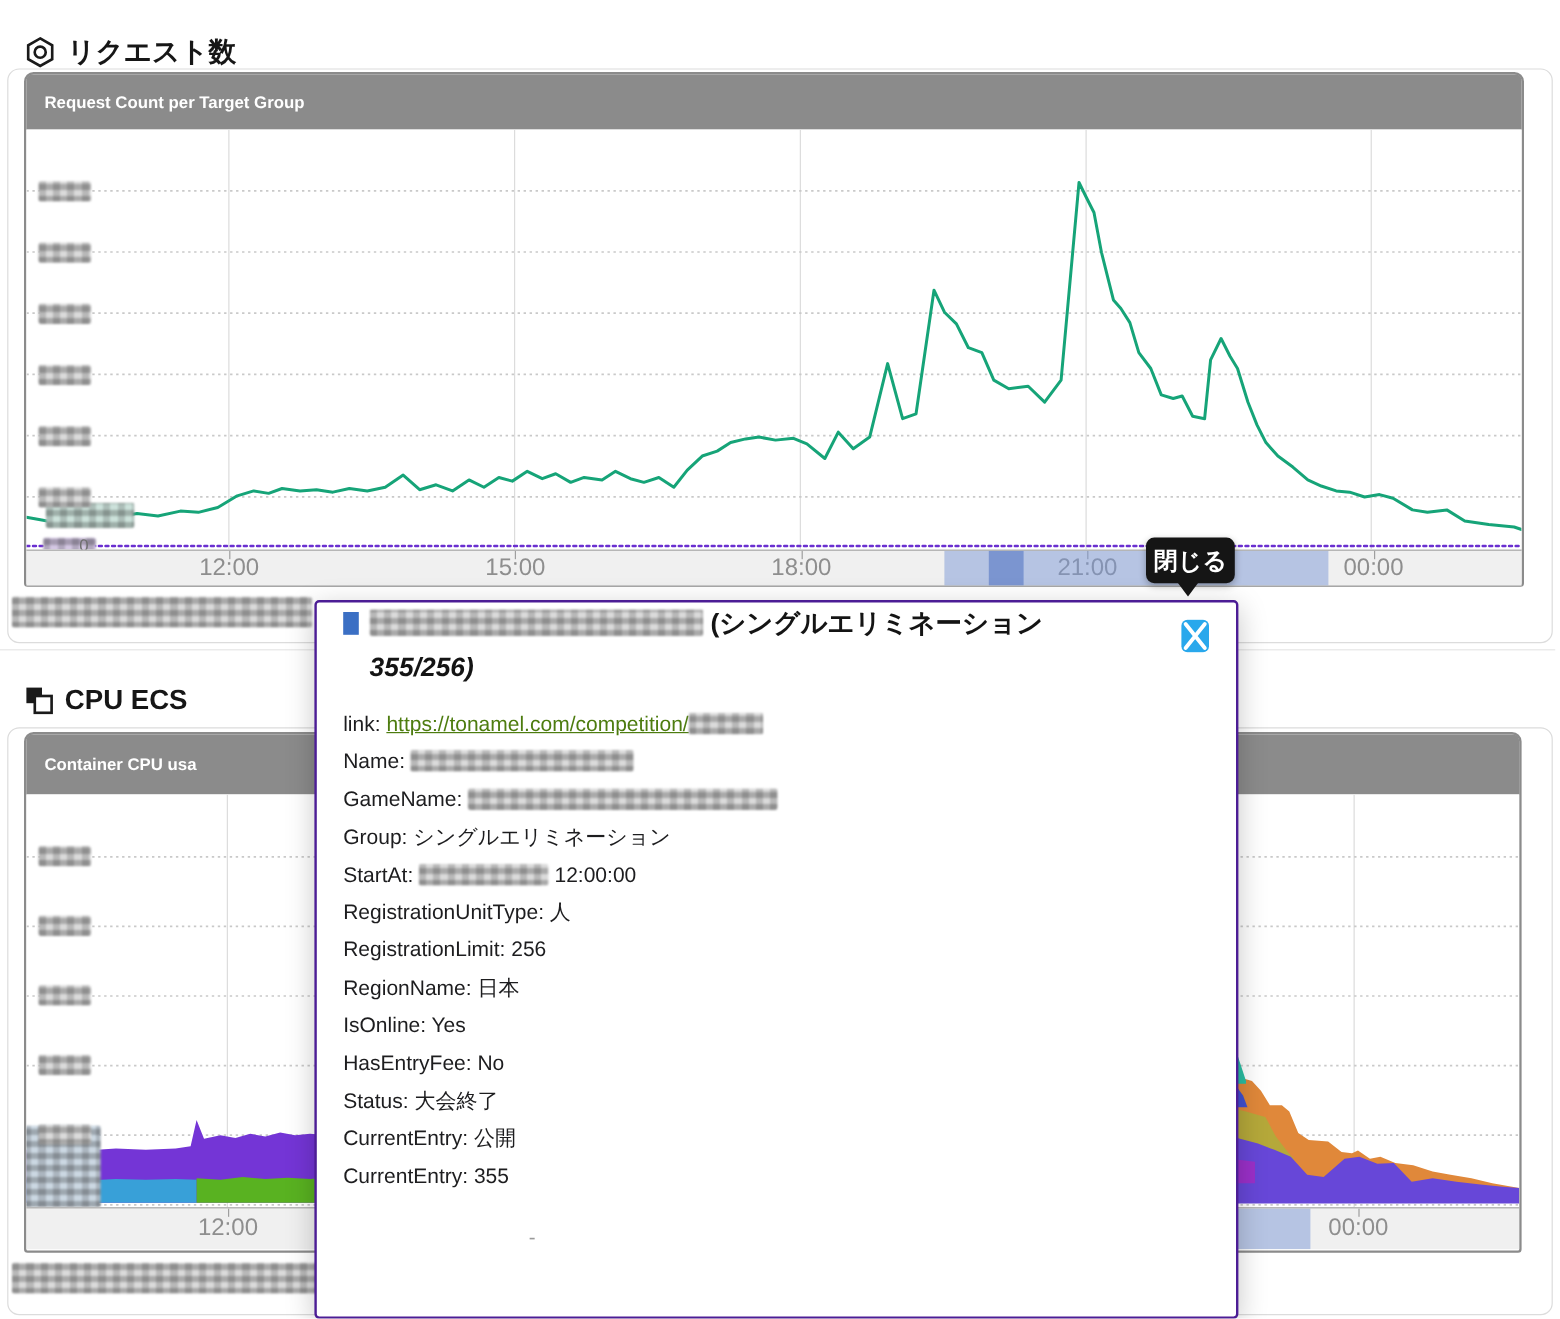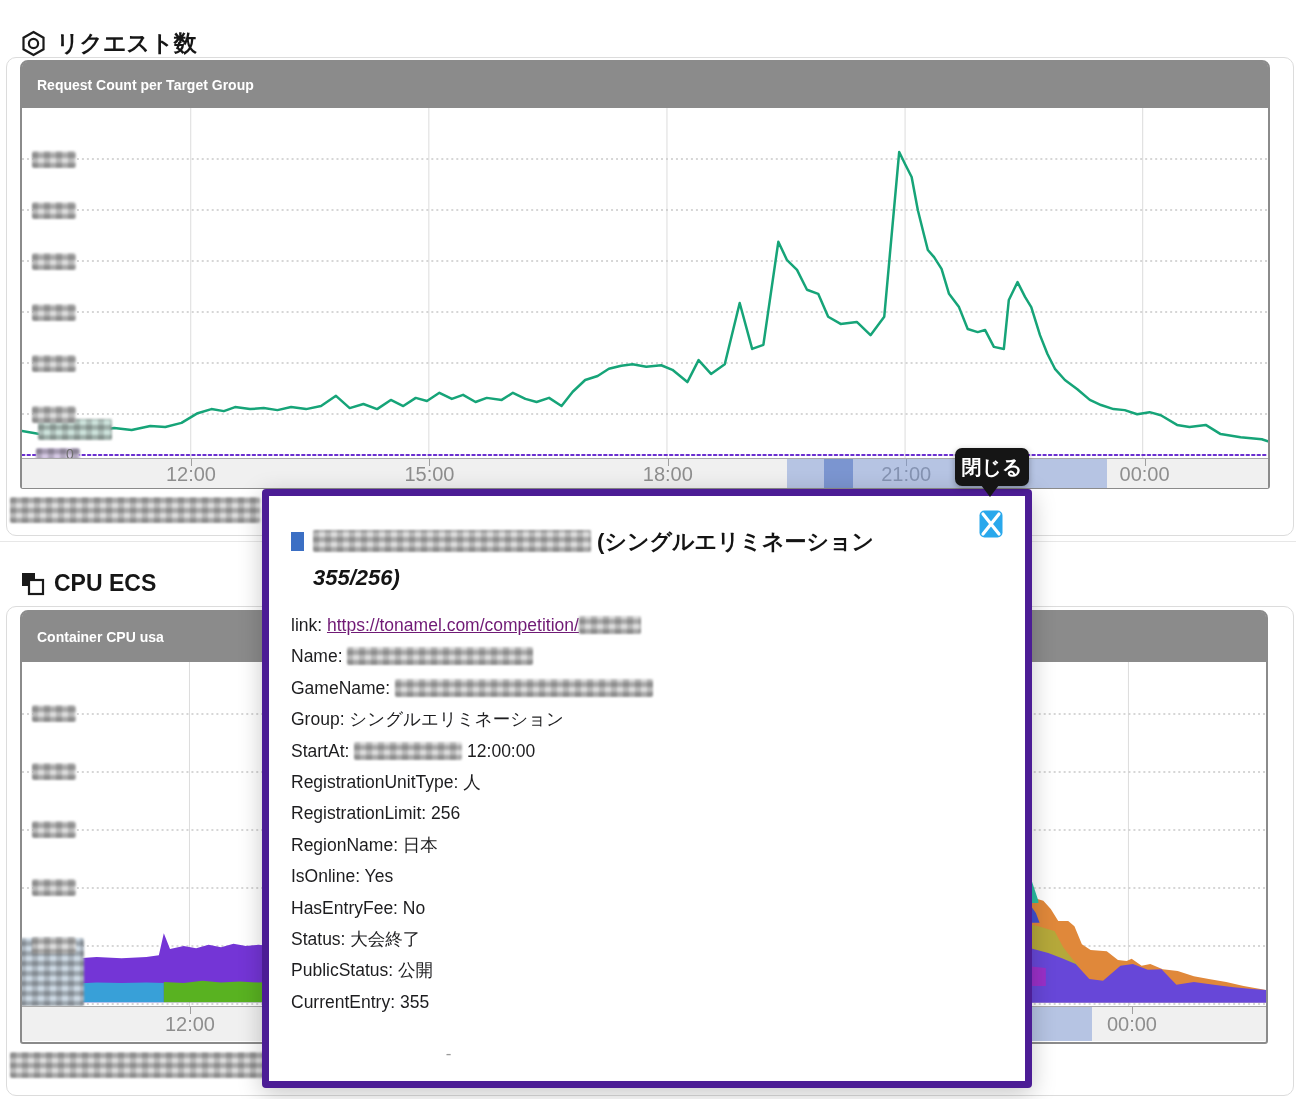--- a/index.html
+++ b/index.html
@@ -23,28 +23,28 @@
   .sel{position:absolute;top:0;bottom:0;}
   
   .rx{display:inline-block;background-color:#d9d9d9;border-radius:2px;
       background-image:
         repeating-linear-gradient(0deg, rgba(110,110,110,.45) 0 5px, rgba(215,215,215,.3) 5px 10px),
         repeating-linear-gradient(90deg, rgba(100,100,100,.4) 0 6px, rgba(225,225,225,.28) 6px 12px);
       filter:blur(1.1px);}
   .rx.light{opacity:.55;}
   .yblur{position:absolute;width:44px;height:17px;}
   
-  .popup{position:absolute;background:#fff;border:7px solid #4c1d95;border-radius:4px;
-         box-shadow:0 6px 24px rgba(0,0,0,.22);z-index:10;box-sizing:border-box;padding:28px 22px;}
+  .popup{position:absolute;background:#fff;border:2px solid #4c1d95;border-radius:4px;
+         box-shadow:0 6px 24px rgba(0,0,0,.22);z-index:10;box-sizing:border-box;padding:0 22px;margin-top:11px;}
   .popup-title{font-size:22px;font-weight:bold;line-height:36px;color:#141414;}
   .popup-title .bullet{display:inline-block;width:13px;height:19px;background:#3b6fc4;margin-right:9px;vertical-align:-2px;}
   .popup-title .t2{padding-left:22px;font-style:italic;}
   .prow{font-size:17.5px;line-height:31.4px;color:#1d1d1f;white-space:nowrap;}
   .prow .rx, .popup-title .rx{height:18px;vertical-align:-3px;}
-  .plink{text-decoration:underline;color:#701a75;cursor:pointer;}
+  .plink{text-decoration:underline;color:#4d7c0f;cursor:pointer;}
   .popup-footer{margin-top:26px;font-size:17px;color:#9a9a9a;}
   .popup-close{position:absolute;top:14px;right:22px;width:24px;height:28px;cursor:pointer;}
   
   .close-tip{position:absolute;background:#151515;color:#fff;border-radius:7px;z-index:11;
              font-size:20px;font-weight:bold;display:flex;align-items:center;justify-content:center;
              box-shadow:0 2px 6px rgba(0,0,0,.3);}
   .close-tip .arrow{position:absolute;bottom:-11px;left:26px;width:0;height:0;
              border-left:9px solid transparent;border-right:9px solid transparent;border-top:12px solid #151515;}
   .zero{position:absolute;font-size:14px;color:#6f6f6f;z-index:3;}
   .caption{position:absolute;height:26px;}
@@ -184,21 +184,21 @@
         <div class="prow"><span>Name: </span><span class="rx" style="width: 186px;"></span></div>
         <div class="prow"><span>GameName: </span><span class="rx" style="width: 258px;"></span></div>
         <div class="prow"><span>Group: シングルエリミネーション</span></div>
         <div class="prow"><span>StartAt: </span><span class="rx" style="width: 108px;"></span><span> 12:00:00</span></div>
         <div class="prow"><span>RegistrationUnitType: 人</span></div>
         <div class="prow"><span>RegistrationLimit: 256</span></div>
         <div class="prow"><span>RegionName: 日本</span></div>
         <div class="prow"><span>IsOnline: Yes</span></div>
         <div class="prow"><span>HasEntryFee: No</span></div>
         <div class="prow"><span>Status: 大会終了</span></div>
-        <div class="prow"><span>PublicStatus: 公開</span></div>
+        <div class="prow"><span>CurrentEntry: 公開</span></div>
         <div class="prow"><span>CurrentEntry: 355</span></div>
       </div>
     <div class="popup-footer" id="popup-footer"><span class="rx light" style="width: 150px;"></span><span> - </span><span class="rx light" style="width: 170px;"></span></div>
   </div>
 
   <div class="close-tip" style="left:955px;top:448px;width:74px;height:38px;">
     <span>閉じる</span>
     <div class="arrow"></div>
   </div>
 

